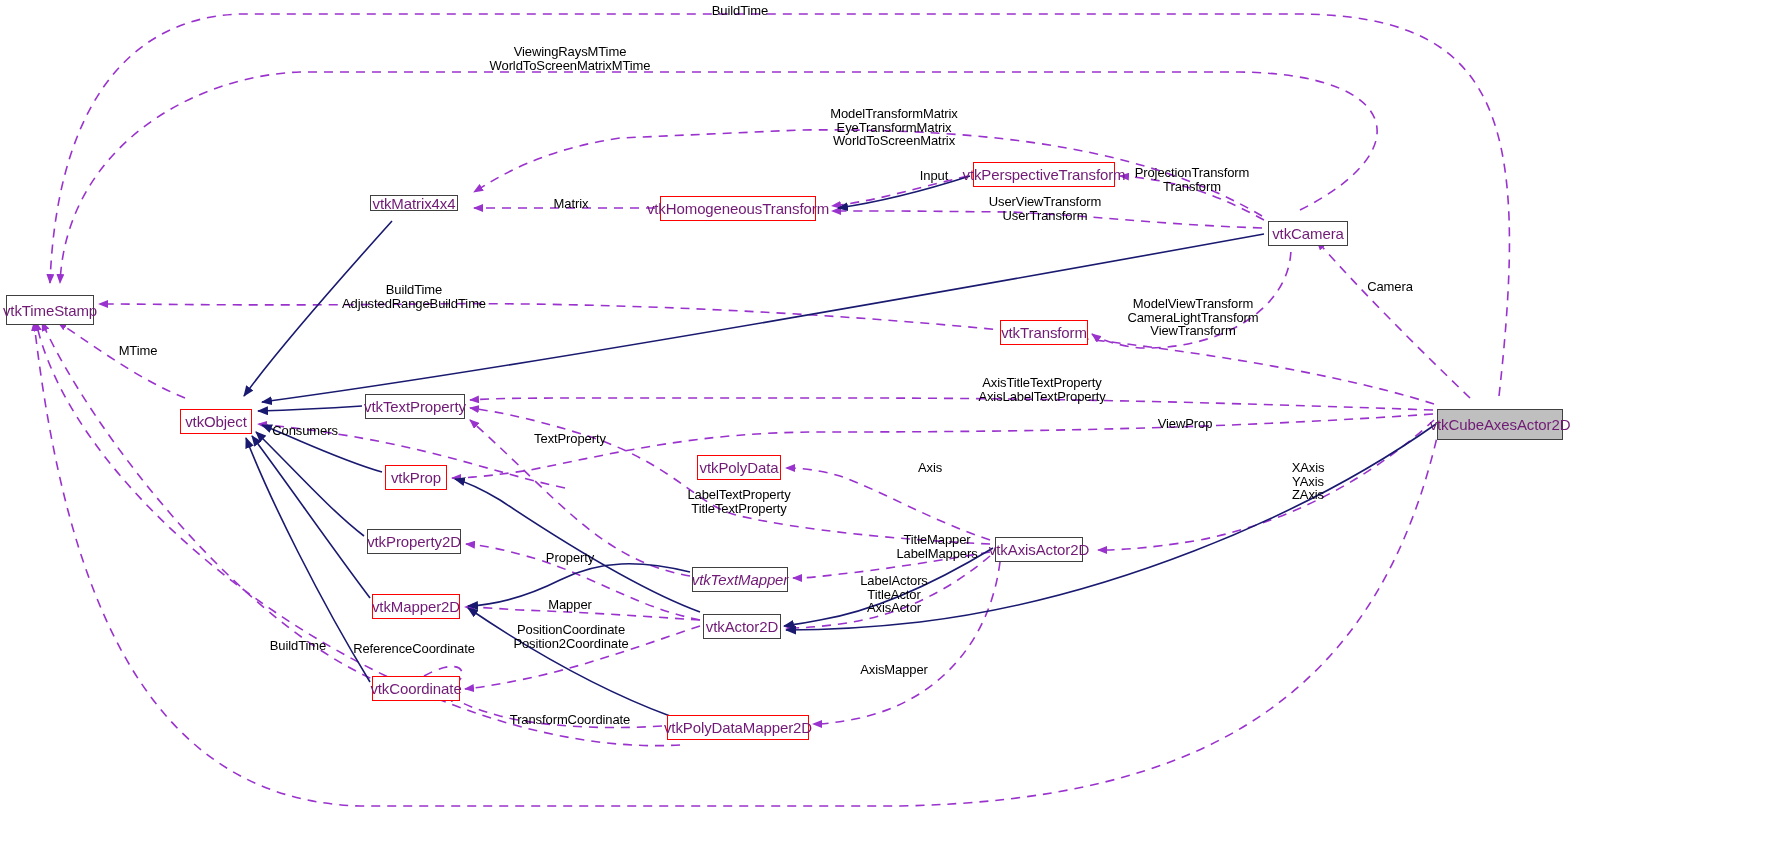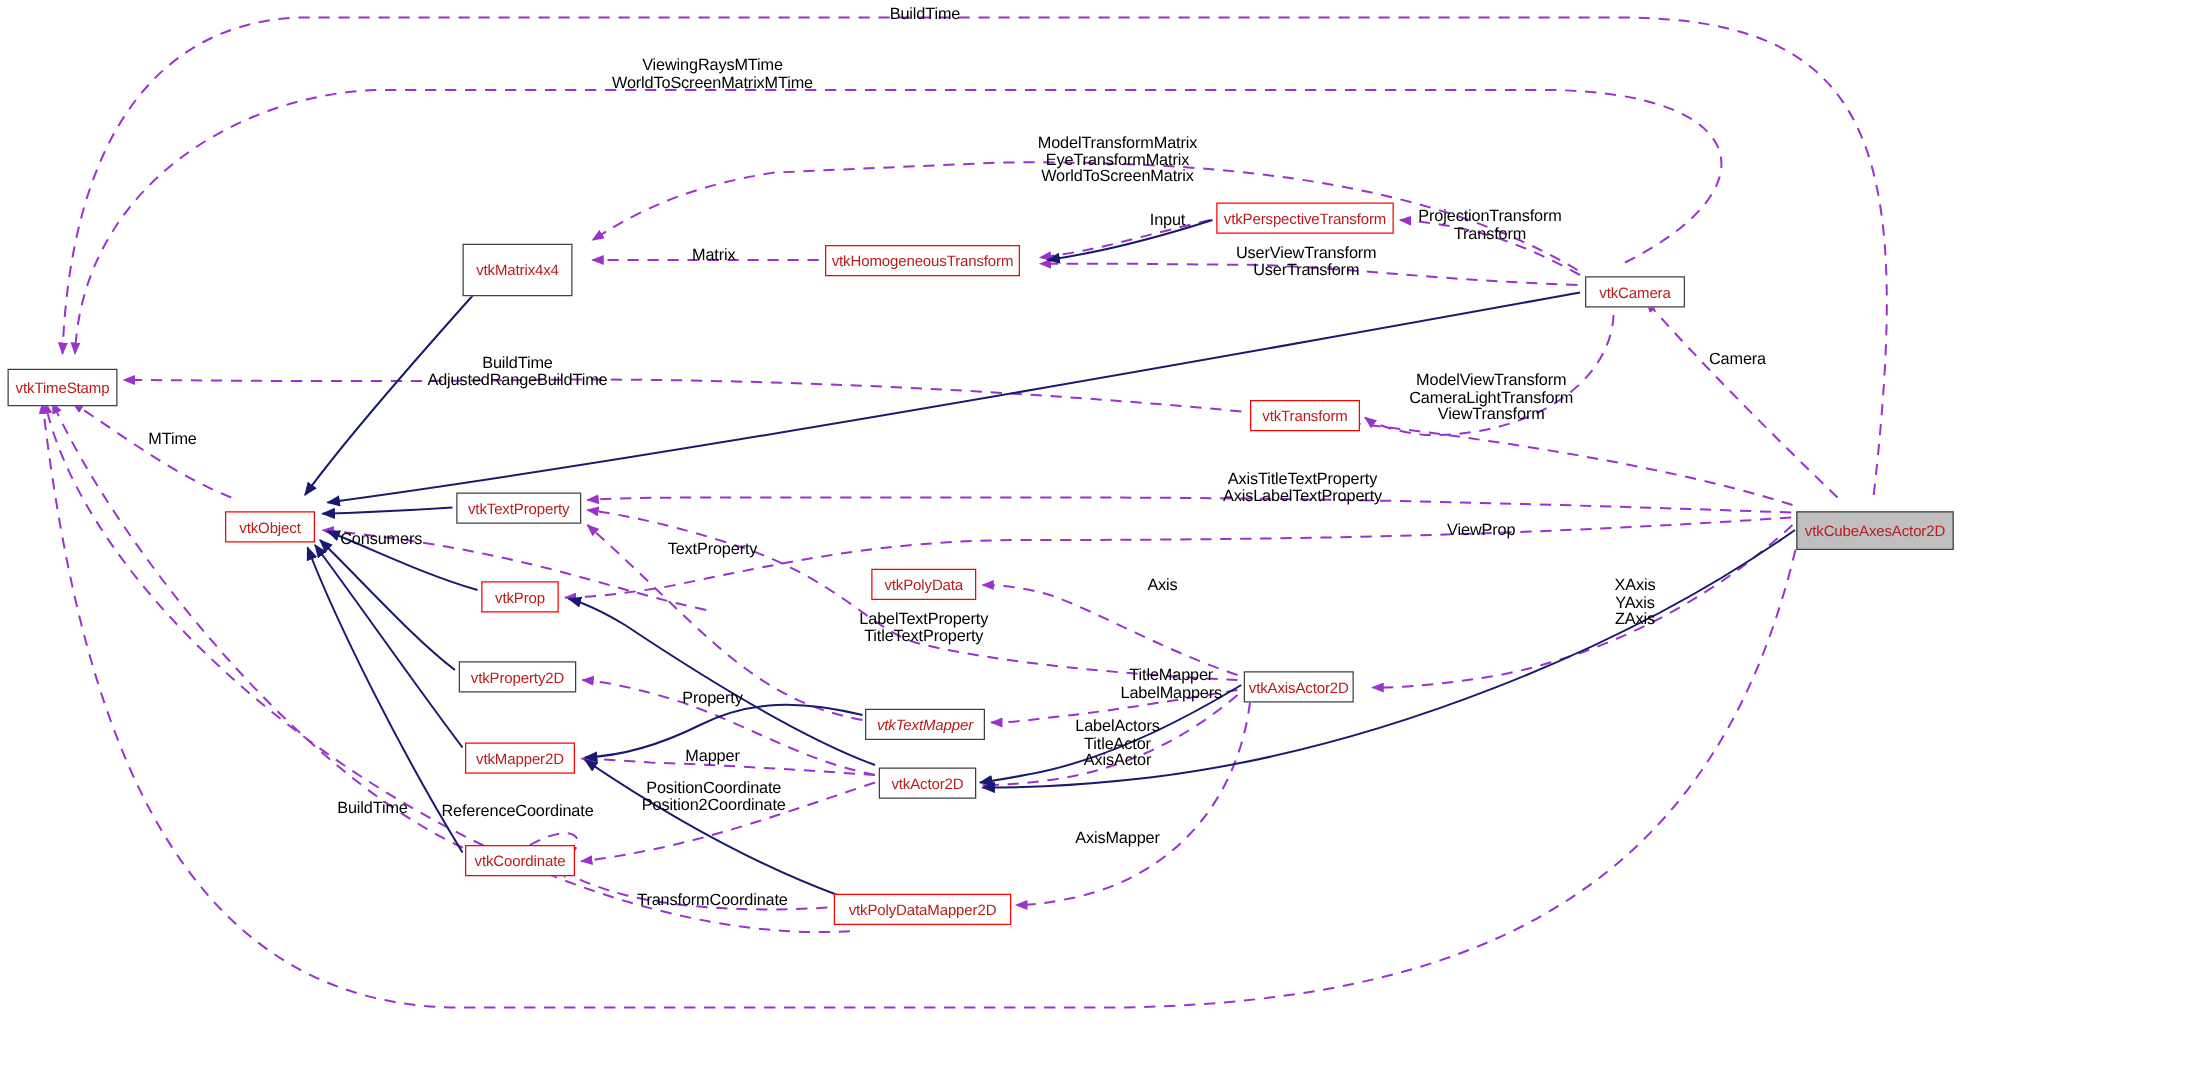--- a/index.html
+++ b/index.html
@@ -19,23 +19,23 @@
     position: absolute;
     left: 0; top: 0;
     width: 1768px;
     height: 857px;
   }
   .node {
     position: absolute;
     box-sizing: border-box;
     background: #ffffff;
     border: 1px solid #404040;
-    font-size: 12px;
+    font-size: 15px;
     line-height: 1;
-    color: #b91c1c;
+    color: #701a75;
     display: flex;
     align-items: center;
     justify-content: center;
     white-space: nowrap;
     padding: 0 6px;
     letter-spacing: -0.1px;
   }
   .node.red { border-color: #ff0000; }
   .node.current {
     background: #bfbfbf;
@@ -151,21 +151,21 @@
       <path d="M993,548 C940,580 880,610 820,620 C800,624 790,625 784,626"></path>
 
       <path d="M1436,424 C1300,520 1100,600 920,622 C850,630 810,630 786,630"></path>
 
       <path d="M970,176 C920,192 880,202 838,208"></path>
     </g>
   </svg>
 
   <div id="node-host">
       <div class="node" style="left: 6px; top: 295px; width: 88px; height: 30px;">vtkTimeStamp</div>
-      <div class="node" style="left: 370px; top: 195px; width: 88px; height: 42px;">vtkMatrix4x4</div>
+      <div class="node" style="left: 370px; top: 195px; width: 88px; height: 16px;">vtkMatrix4x4</div>
       <div class="node red" style="left: 660px; top: 196px; width: 156px; height: 25px;">vtkHomogeneousTransform</div>
       <div class="node red" style="left: 973px; top: 162px; width: 142px; height: 25px;">vtkPerspectiveTransform</div>
       <div class="node" style="left: 1268px; top: 221px; width: 80px; height: 25px;">vtkCamera</div>
       <div class="node red" style="left: 180px; top: 409px; width: 72px; height: 25px;">vtkObject</div>
       <div class="node" style="left: 365px; top: 394px; width: 100px; height: 25px;">vtkTextProperty</div>
       <div class="node red" style="left: 1000px; top: 320px; width: 88px; height: 25px;">vtkTransform</div>
       <div class="node current" style="left: 1437px; top: 409px; width: 126px; height: 31px;">vtkCubeAxesActor2D</div>
       <div class="node red" style="left: 385px; top: 465px; width: 62px; height: 25px;">vtkProp</div>
       <div class="node red" style="left: 697px; top: 455px; width: 84px; height: 25px;">vtkPolyData</div>
       <div class="node" style="left: 367px; top: 529px; width: 94px; height: 25px;">vtkProperty2D</div>

